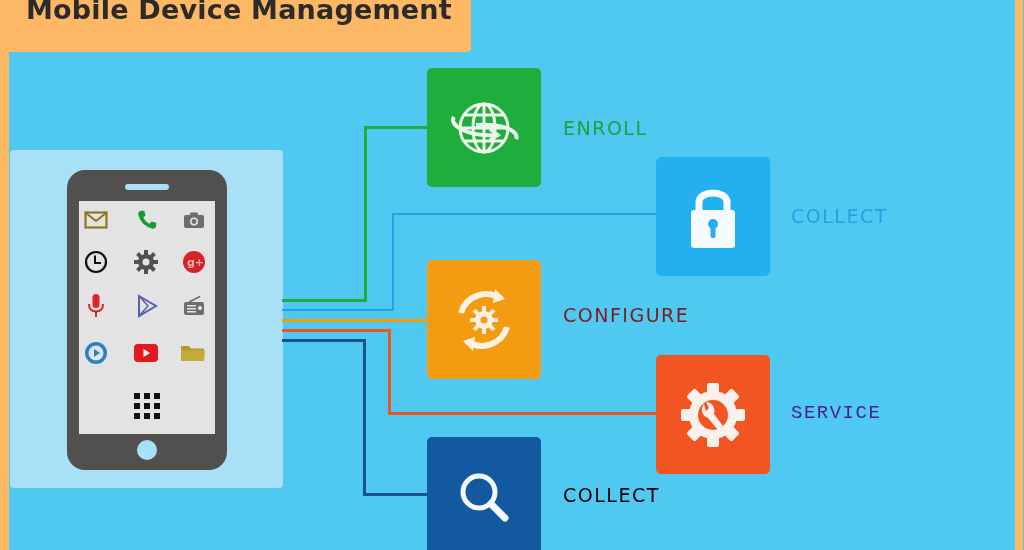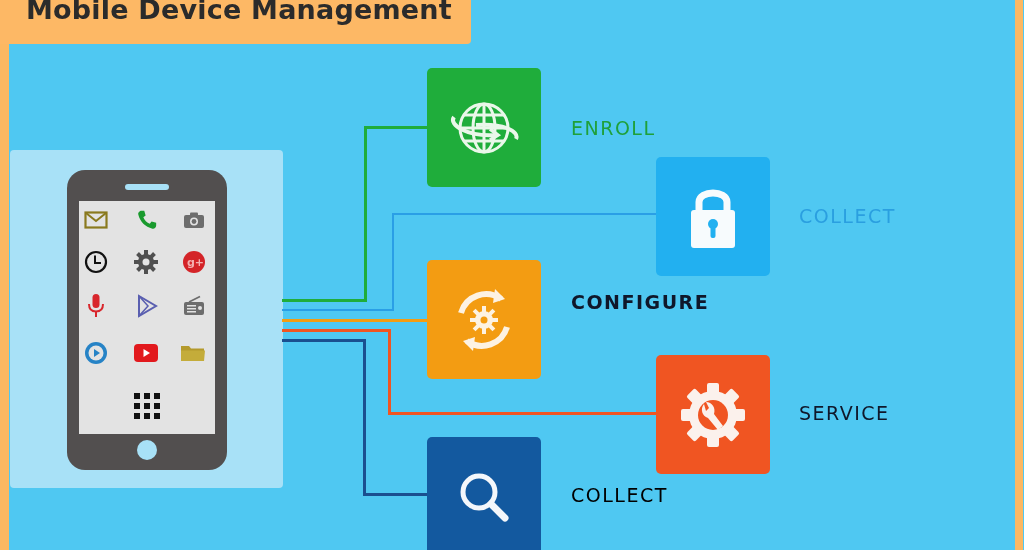--- a/index.html
+++ b/index.html
@@ -4,21 +4,21 @@
 <style>
   html, body { margin: 0; padding: 0; }
   body {
     width: 1024px; height: 550px; overflow: hidden; position: relative;
     background: #4fc8f2;
     font-family: "DejaVu Sans", sans-serif;
   }
   .frame-left { position: absolute; left: 0; top: 0; width: 9px; height: 550px; background: #fcb862; }
   .frame-right { position: absolute; left: 1015px; top: 0; width: 8px; height: 550px; background: #fcb862; }
   .header {
-    position: absolute; left: 0; top: 0; width: 471px; height: 44px;
+    position: absolute; left: 0; top: 0; width: 471px; height: 52px;
     background: #fdb865; border-radius: 0 0 4px 0;
   }
   .header-title {
     position: absolute; left: 26px; top: -6px;
     font-family: "DejaVu Sans", sans-serif; font-weight: bold;
     font-size: 27px; color: #2b2b2b; letter-spacing: 0.2px;
   }
   .phone-panel {
     position: absolute; left: 10px; top: 150px; width: 273px; height: 338px;
     background: #a8e1f7; border-radius: 4px;
@@ -45,21 +45,20 @@
   }
   .app svg { display: block; }
   .line { position: absolute; }
   .tile {
     position: absolute; width: 114px; height: 119px; border-radius: 5px;
     display: flex; align-items: center; justify-content: center;
   }
   .tile-label {
     position: absolute; font-size: 19px; letter-spacing: 1.5px;
     font-family: "DejaVu Sans", sans-serif;
-    margin-left: 8px;
   }
 </style>
 </head>
 <body>
 
 <div class="frame-left"></div>
 <div class="frame-right"></div>
 
 <div class="header">
   <div class="header-title">Mobile Device Management</div>
@@ -244,40 +243,40 @@
       <rect x="21" y="33" width="6" height="4"></rect>
         <rect x="43" y="33" width="6" height="4"></rect>
       <rect x="33" y="21" width="4" height="6" transform="rotate(45 35 35)"></rect>
         <rect x="33" y="43" width="4" height="6" transform="rotate(45 35 35)"></rect>
       <rect x="21" y="33" width="6" height="4" transform="rotate(45 35 35)"></rect>
         <rect x="43" y="33" width="6" height="4" transform="rotate(45 35 35)"></rect>
     </g>
     <circle cx="35" cy="35" r="3.5" fill="#f39c12"></circle>
   </svg>
 </div>
-<div class="tile-label" style="left:563px;top:291px;color:#0f172a;font-weight:bold;">CONFIGURE</div>
+<div class="tile-label" style="left:563px;top:304px;color:#7f1d1d;">CONFIGURE</div>
 
 <div class="tile" style="left:656px;top:355px;background:#f05522;">
   <svg width="70" height="70" viewBox="0 0 70 70">
     <g fill="#fbf1ec">
       <circle cx="35" cy="35" r="24"></circle>
       <rect x="29" y="3" width="12" height="12" rx="2"></rect>
         <rect x="29" y="55" width="12" height="12" rx="2"></rect>
       <rect x="3" y="29" width="12" height="12" rx="2"></rect>
         <rect x="55" y="29" width="12" height="12" rx="2"></rect>
       <rect x="29" y="3" width="12" height="12" rx="2" transform="rotate(45 35 35)"></rect>
         <rect x="29" y="55" width="12" height="12" rx="2" transform="rotate(45 35 35)"></rect>
       <rect x="3" y="29" width="12" height="12" rx="2" transform="rotate(45 35 35)"></rect>
         <rect x="55" y="29" width="12" height="12" rx="2" transform="rotate(45 35 35)"></rect>
     </g>
     <circle cx="35" cy="35" r="15" fill="#f05522"></circle>
     <path d="M26 24 C22 29 24 36 30 38 L40 50 L45 46 L36 34 C38 28 34 22 28 22 L31 28 L28 31 Z" fill="#fbf1ec"></path>
   </svg>
 </div>
-<div class="tile-label" style="left:791px;top:402px;color:#0f172a;">SERVICE</div>
+<div class="tile-label" style="left:791px;top:402px;color:#4c1d95;font-family:Liberation Mono, monospace;">SERVICE</div>
 
 <div class="tile" style="left:427px;top:437px;background:#13599f;height:125px;">
   <svg width="60" height="60" viewBox="0 0 60 60" style="margin-top:-6px;">
     <circle cx="25" cy="25" r="16" fill="none" stroke="#f4f7fb" stroke-width="5"></circle>
     <line x1="37" y1="37" x2="51" y2="51" stroke="#f4f7fb" stroke-width="7" stroke-linecap="round"></line>
   </svg>
 </div>
 <div class="tile-label" style="left:563px;top:484px;color:#000000;">COLLECT</div>
 
 </body></html>

